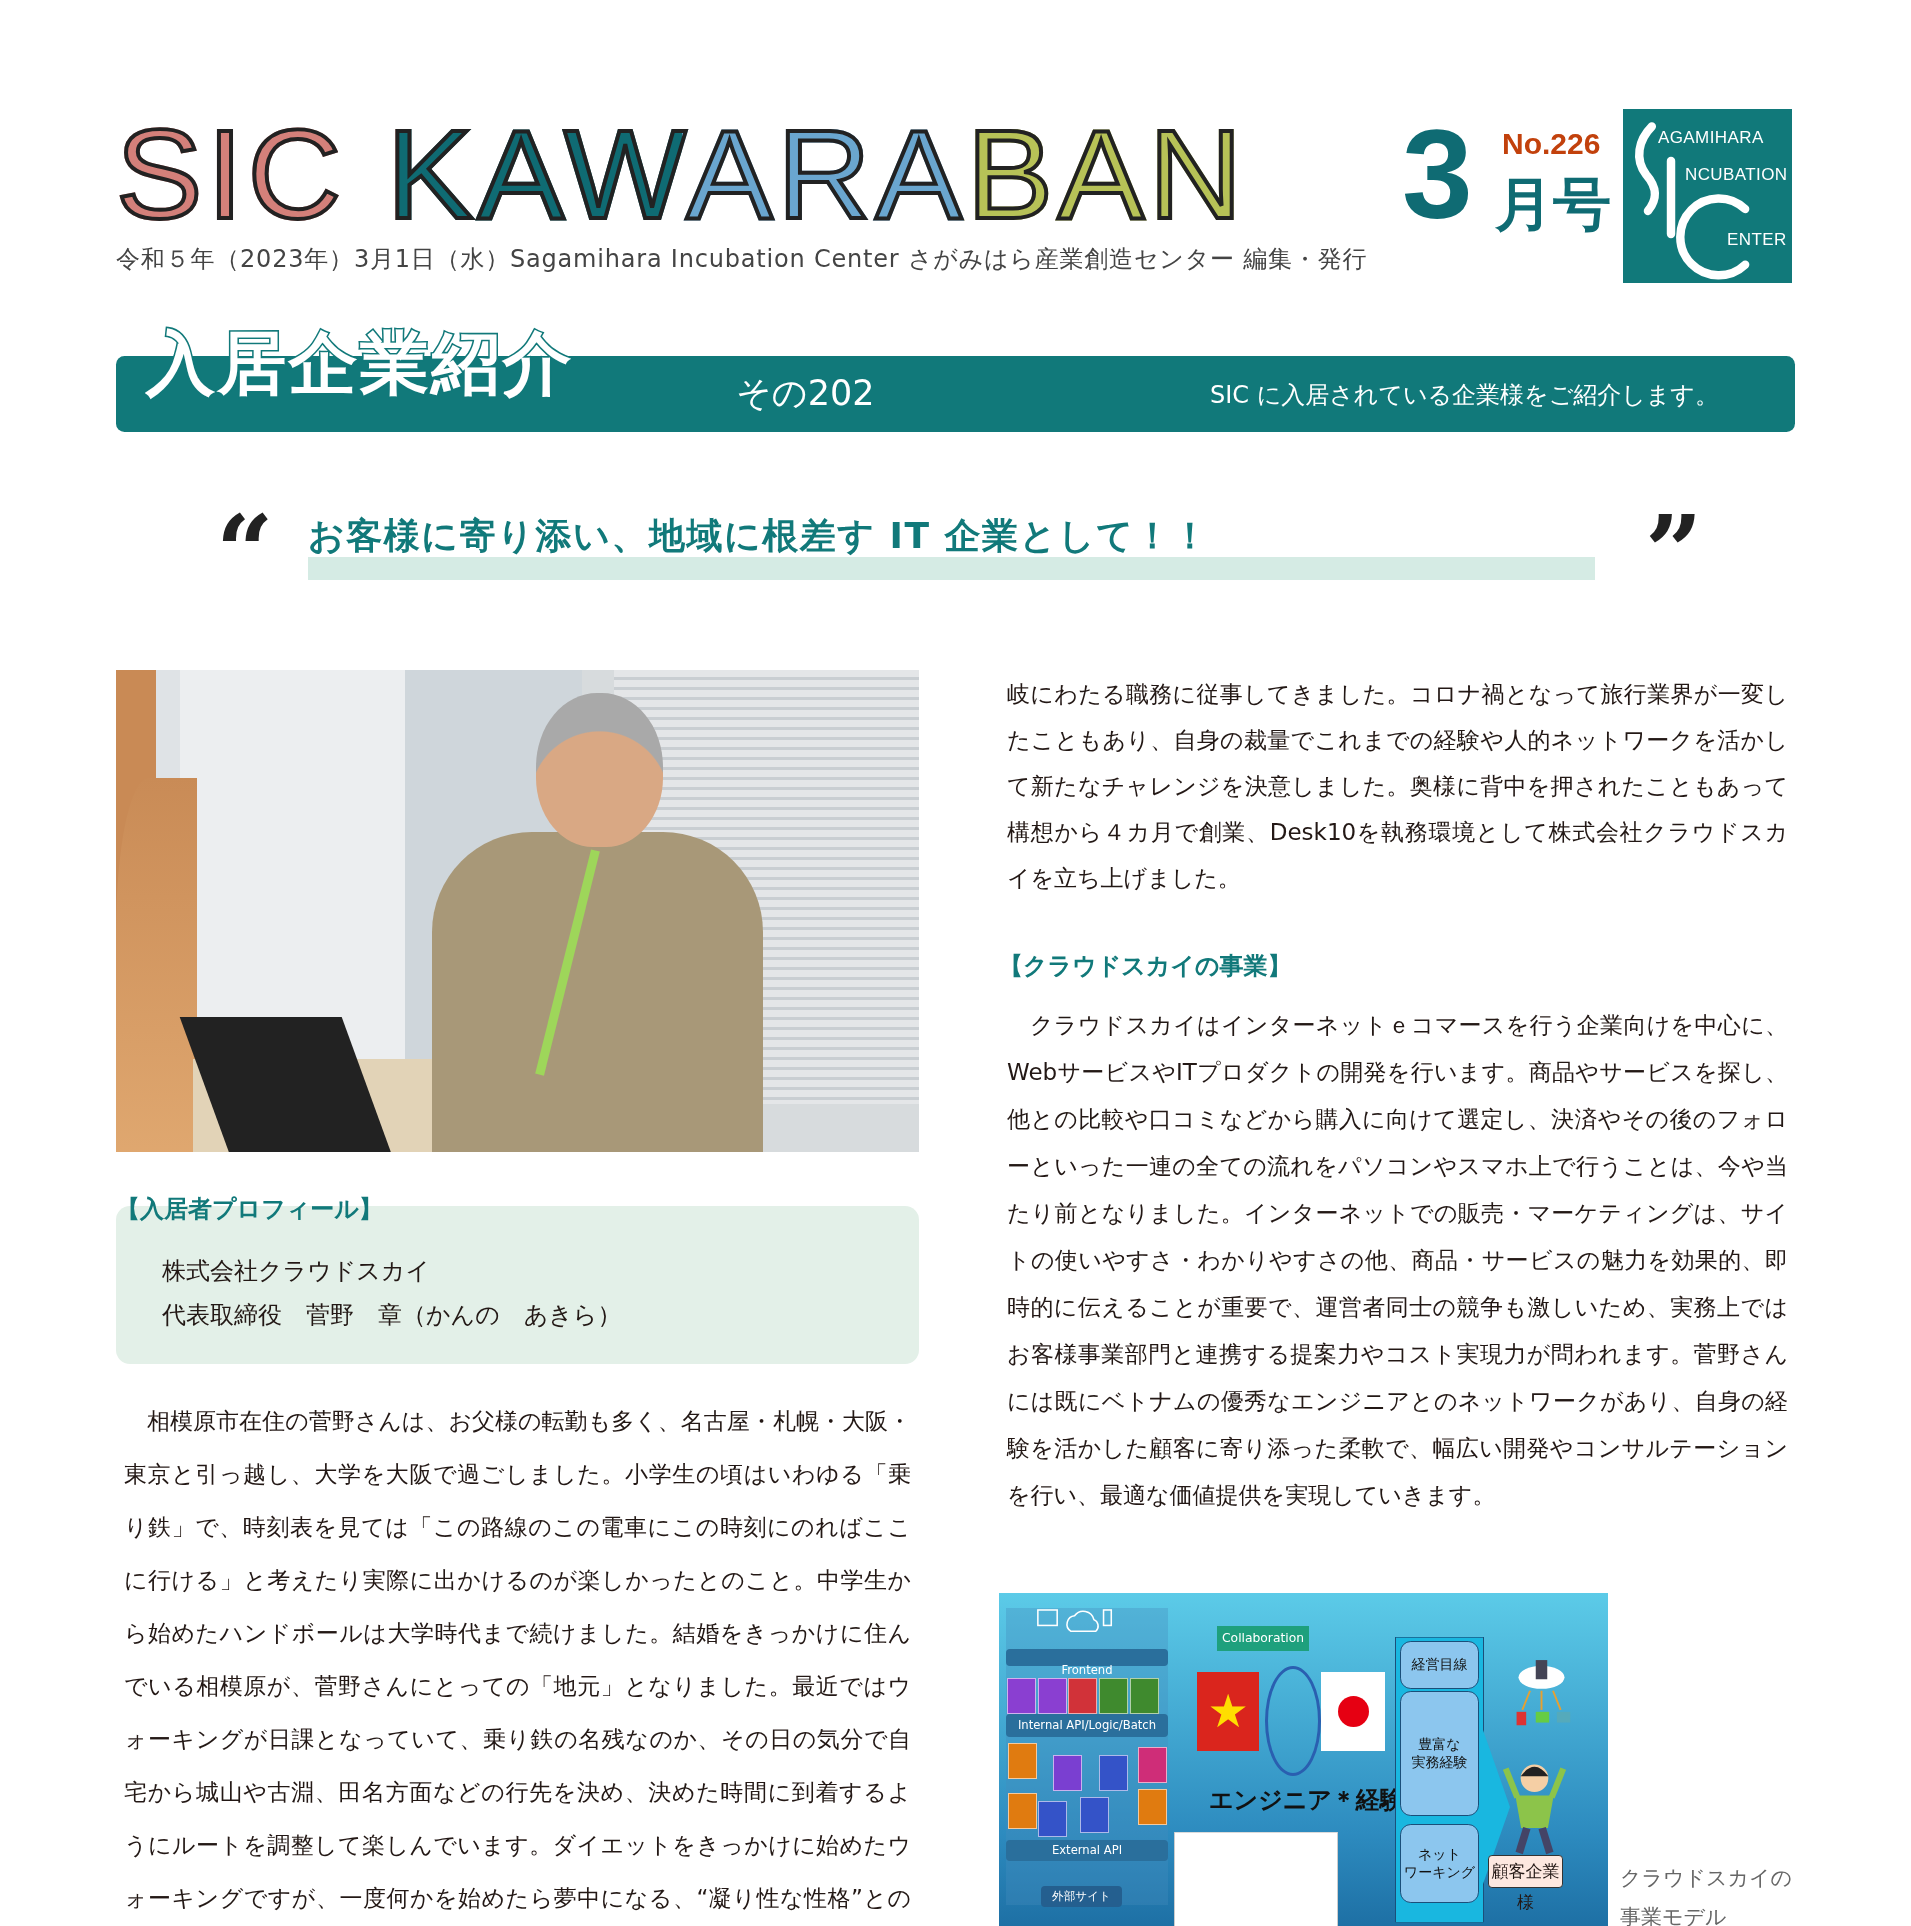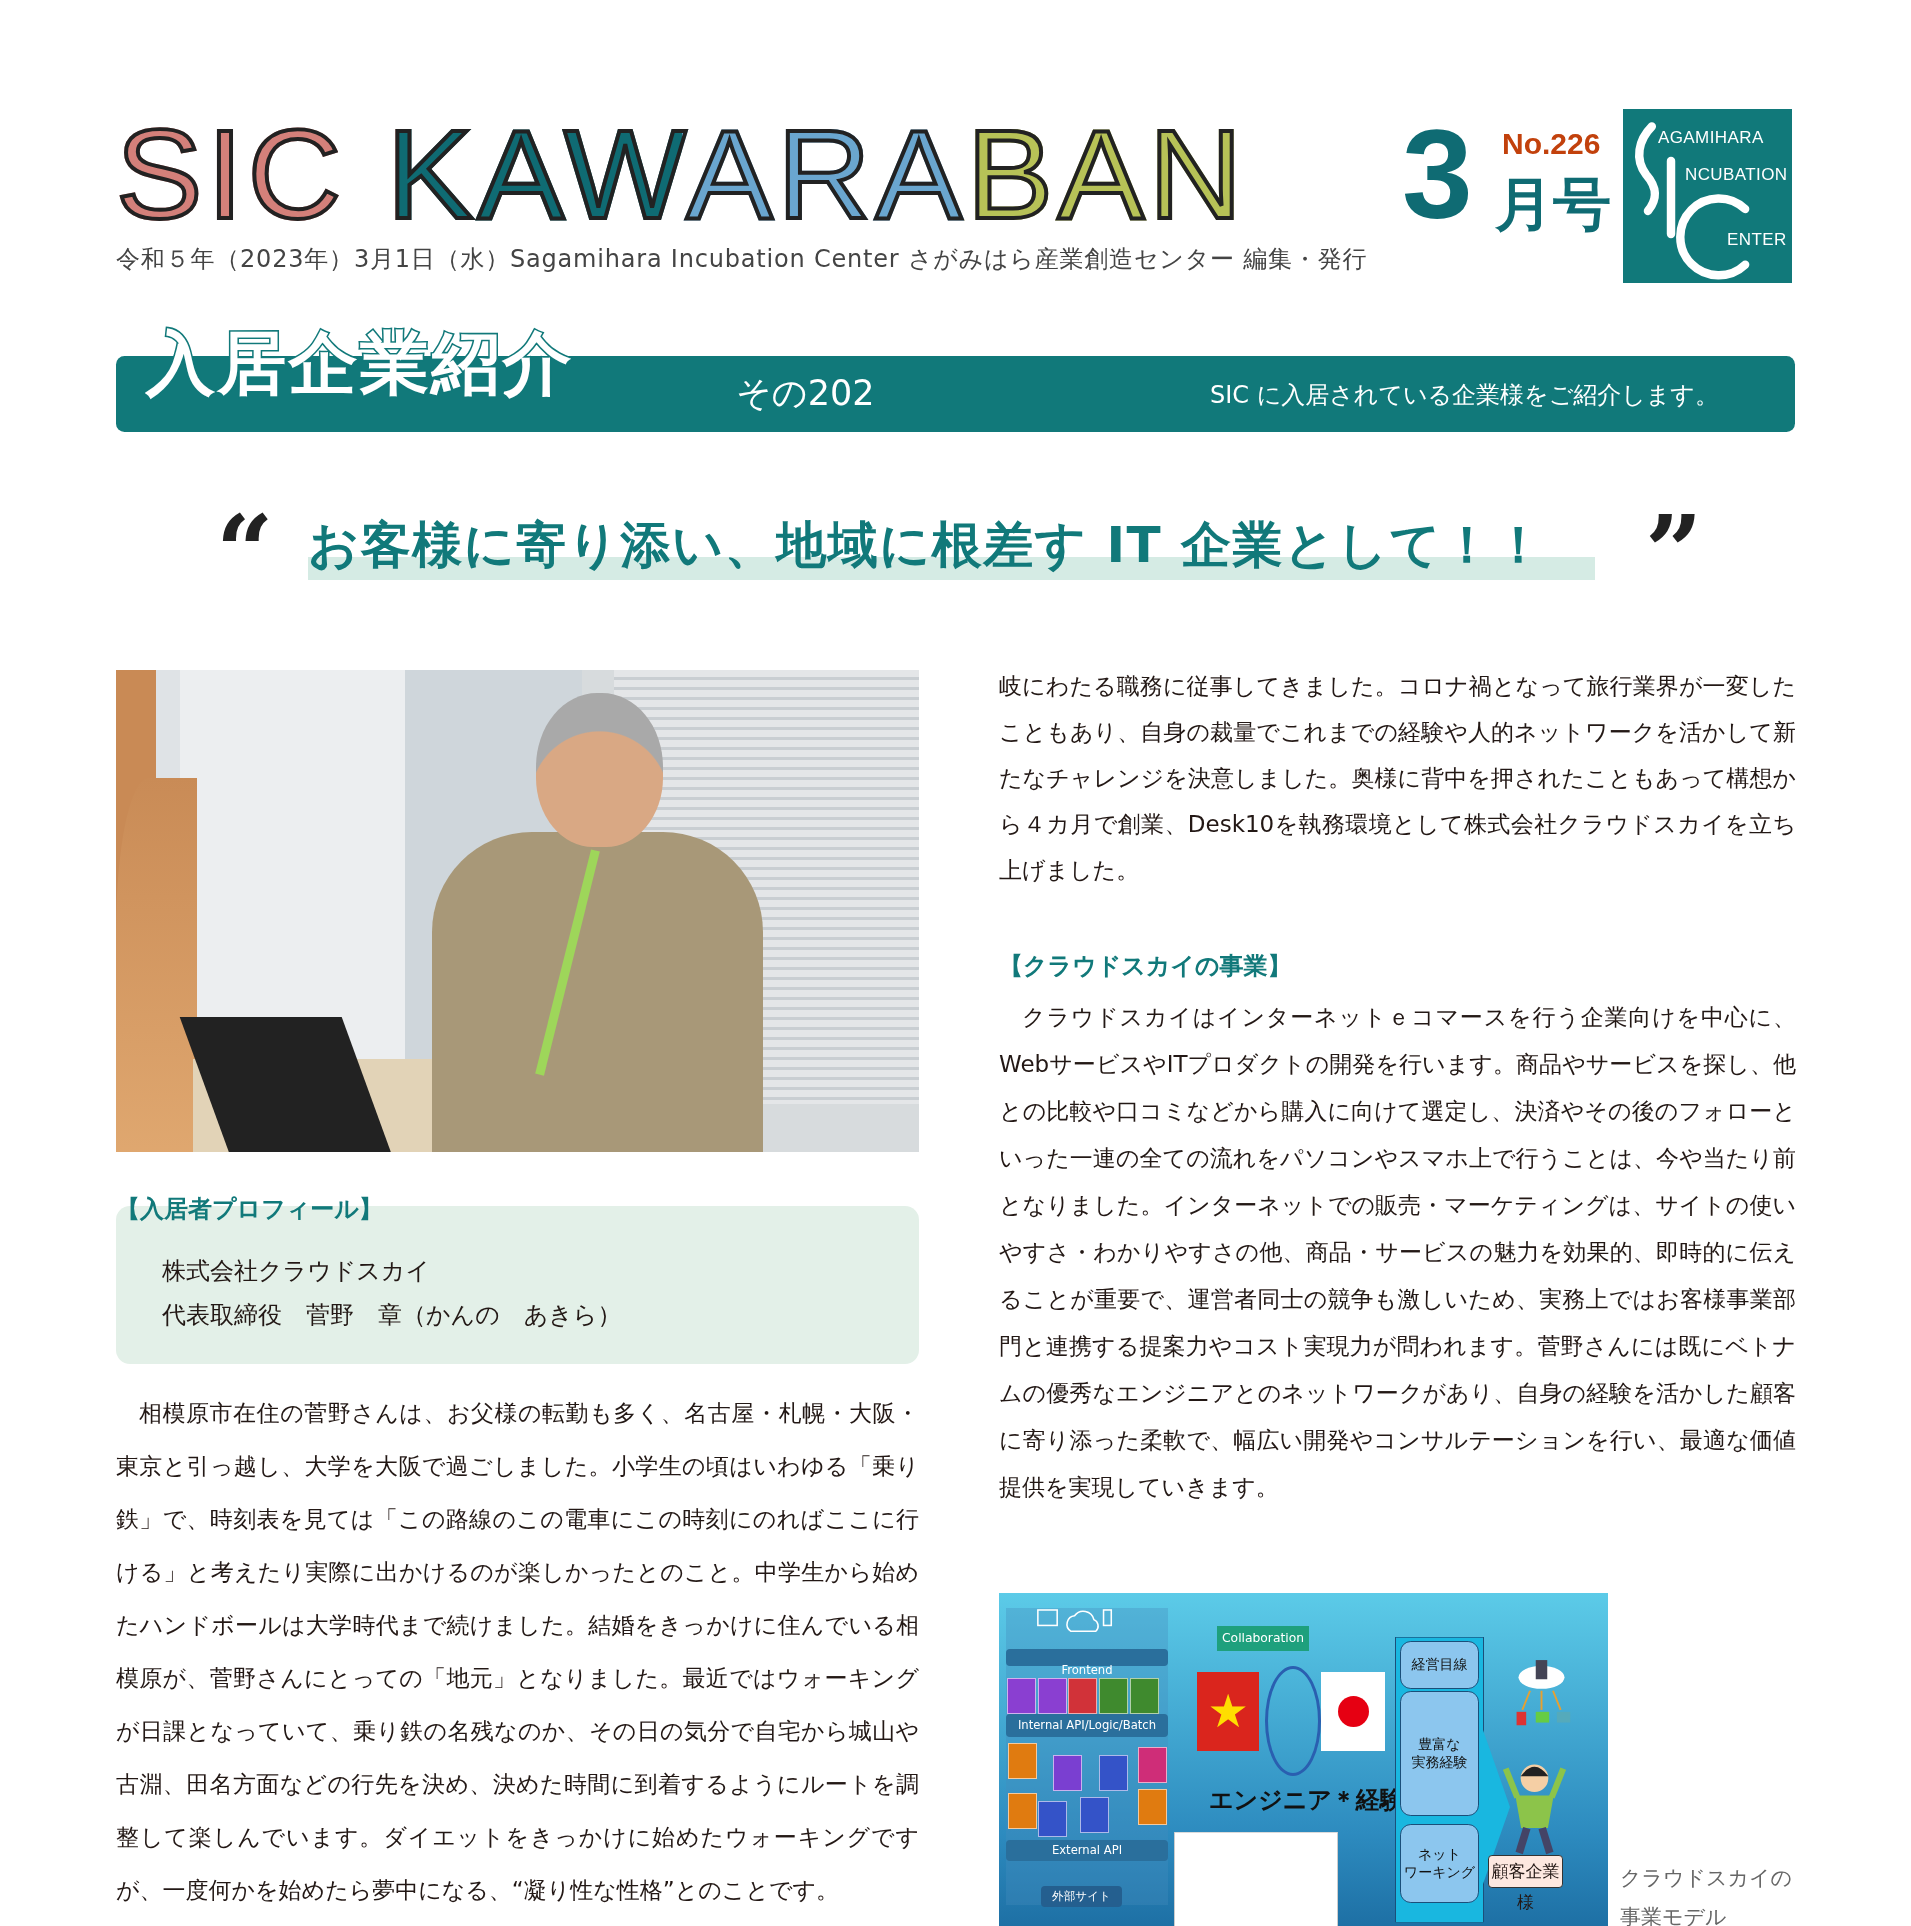--- a/index.html
+++ b/index.html
@@ -14,39 +14,39 @@
   .sic-logo{left:1623px;top:109px;width:169px;height:174px;background:#11797a;color:#fff;}
   .sic-logo .w{position:absolute;font-family:"Liberation Sans",sans-serif;font-size:17px;letter-spacing:0.4px;}
   .subline{left:116px;top:243px;font-size:24px;color:#444;white-space:nowrap;letter-spacing:0.8px;}
   
   .banner{left:116px;top:356px;width:1679px;height:76px;background:#11797a;border-radius:8.5px;}
   .banner-title{left:146px;top:318px;font-family:"DejaVu Serif","Liberation Serif",serif;font-size:69px;font-weight:700;color:#fff;-webkit-text-stroke:3.1px #11797a;paint-order:stroke fill;letter-spacing:2.3px;white-space:nowrap;}
   .banner-no{left:736px;top:370px;font-size:35px;color:#fff;}
   .banner-desc{left:1210px;top:379px;font-size:24px;color:#fff;white-space:nowrap;}
   
   .hl-band{left:308px;top:557px;width:1287px;height:23px;background:#d5ebe4;}
-  .headline{left:308px;top:512px;font-size:50px;font-weight:700;color:#11797a;white-space:nowrap;letter-spacing:1.5px;}
+  .headline{left:308px;top:512px;font-size:36px;font-weight:700;color:#11797a;white-space:nowrap;letter-spacing:1.5px;}
   .quote-open{left:216px;top:501px;font-family:"DejaVu Serif",serif;font-size:100px;font-weight:700;color:#222;line-height:1;}
   .quote-close{left:1645px;top:501px;font-family:"DejaVu Serif",serif;font-size:100px;font-weight:700;color:#222;line-height:1;}
   
   .photo{left:116px;top:670px;width:803px;height:482px;background:linear-gradient(90deg,#c98a55 0 5%,#dfe3e6 5% 8%,#eceef0 8% 36%,#cfd6db 36% 58%,#d7dbdd 58% 100%);overflow:hidden;}
   .photo .blinds{position:absolute;left:62%;top:0;width:38%;height:90%;background:repeating-linear-gradient(180deg,#e4e6e8 0 7px,#c9ced2 7px 10px);}
   .photo .person-head{position:absolute;left:420px;top:23px;width:127px;height:154px;border-radius:48% 48% 45% 45%;background:radial-gradient(circle at 50% 70%,#d9a884 0 55%,#a9a9a9 56% 100%);}
   .photo .person-body{position:absolute;left:316px;top:162px;width:331px;height:347px;border-radius:100px 100px 0 0;background:#a89878;}
   .photo .lanyard{position:absolute;left:447px;top:177px;width:8.5px;height:231px;background:#9ed65a;transform:rotate(14deg);}
   .photo .laptop{position:absolute;left:89px;top:347px;width:162px;height:139px;background:#222;transform:skewX(20deg);}
   .photo .desk{position:absolute;left:77px;top:389px;width:347px;height:100px;background:#e2d3b7;}
   .photo .wood{position:absolute;left:0;top:108px;width:81px;height:385px;background:linear-gradient(180deg,#c98b56,#e0a870);border-radius:40% 0 0 0;}
   
   .profile-label{left:116px;top:1193px;font-size:24px;font-weight:700;color:#11797a;}
   .profile-box{left:116px;top:1206px;width:803px;height:158px;background:#e3f0e8;border-radius:14px;}
   .profile-line{font-size:24px;color:#231815;white-space:nowrap;}
   
   .col-text{font-size:23px;line-height:53px;color:#231815;text-align:justify;}
-  .col-text p{margin:0;text-indent:1em;}
+  .col-text p{margin:8px;text-indent:1em;}
   .sec-head{font-size:24px;font-weight:700;color:#11797a;white-space:nowrap;}
   
   .diagram{left:999px;top:1593px;width:609px;height:343px;background:linear-gradient(180deg,#5ccbe8,#2d8bbf 70%,#1c6da2);overflow:hidden;}
   .diagram .stack{position:absolute;left:7px;top:15.4px;width:162px;height:297px;background:rgba(70,140,190,.35);}
   .diagram .band{position:absolute;left:7px;width:162px;background:#2a6f9c;color:#fff;font-size:11.6px;text-align:center;border-radius:3.9px;}
   .diagram .tile{position:absolute;width:27px;height:34px;border:0.4px solid rgba(255,255,255,.6);}
   .diagram .collab{position:absolute;left:218px;top:33px;width:92px;height:25px;background:#1ea07d;color:#fff;font-size:12.3px;text-align:center;line-height:25px;}
   .diagram .flag-vn{position:absolute;left:198px;top:79px;width:62px;height:79px;background:#da251d;color:#ffde00;font-size:46px;text-align:center;line-height:79px;}
   .diagram .flag-jp{position:absolute;left:322px;top:79px;width:64px;height:79px;background:#fff;}
   .diagram .flag-jp::after{content:"";position:absolute;left:17.3px;top:24px;width:31px;height:31px;border-radius:50%;background:#e60012;}

